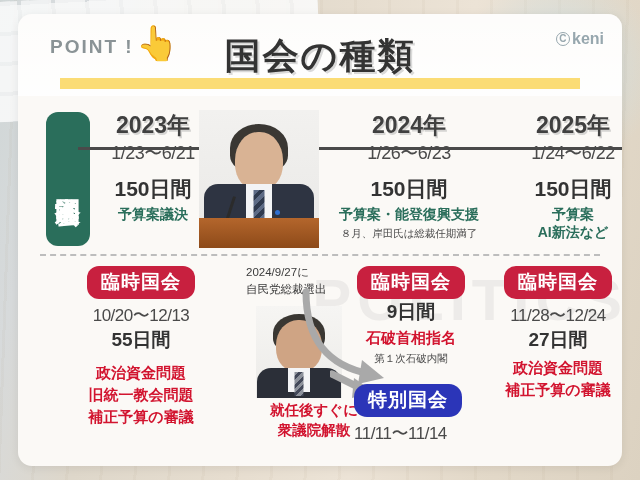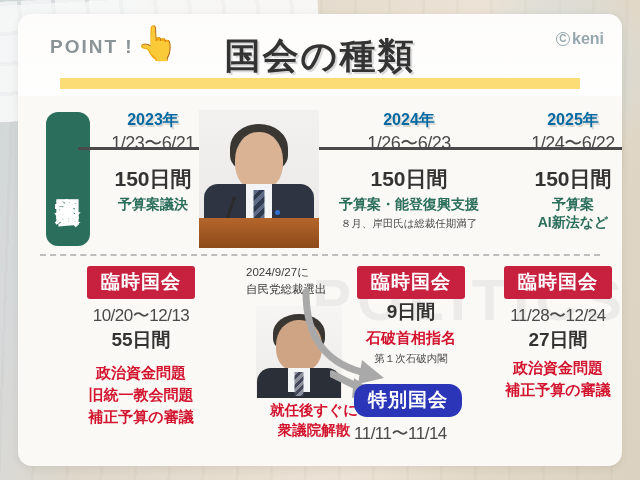--- a/index.html
+++ b/index.html
@@ -136,34 +136,34 @@
     position:absolute; left:22px; top:240px; width:560px; height:0;
     border-top:2px dashed #bdbdbd;
   }
 
   .col{ position:absolute; text-align:center; }
   .col-2023{ left:60px;  top:96px;  width:150px; }
   .col-2024{ left:296px; top:96px;  width:190px; }
   .col-2025{ left:480px; top:96px;  width:150px; }
 
   .year-h{
-    font-size:16px; font-weight:900; color:#0369a1;
+    font-size:23px; font-weight:900; color:#404040;
     text-shadow:1.5px 1.5px 0 rgba(160,160,160,.4);
   }
   .date-line{ font-size:18px; color:#4a4a4a; letter-spacing:-0.5px; }
   .days-line{ font-size:21px; font-weight:900; color:#333; margin-top:10px; }
   .topic-green{ font-size:14px; font-weight:900; color:#2a6e5b; margin-top:3px; line-height:1.25; }
   .note-sm{ font-size:10.5px; color:#4a4a4a; margin-top:3px; }
 
   
   .red-badge{
     display:inline-block;
     background:#c8203f; color:#fff;
     font-size:19px; font-weight:900; letter-spacing:1px;
-    padding:3px 14px 4px; border-radius:3px;
+    padding:3px 14px 4px; border-radius:12px;
   }
   .blue-badge{
     display:inline-block;
     background:#2b35b8; color:#fff;
     font-size:19px; font-weight:900; letter-spacing:1px;
     padding:3px 14px 4px; border-radius:13px;
   }
   .date-line2{ font-size:17px; color:#4a4a4a; margin-top:5px; letter-spacing:-0.5px; }
   .days-line2{ font-size:19px; font-weight:900; color:#333; margin-top:0px; }
   .topic-red{ font-size:15px; font-weight:900; color:#d2142f; line-height:1.45; margin-top:4px; }

